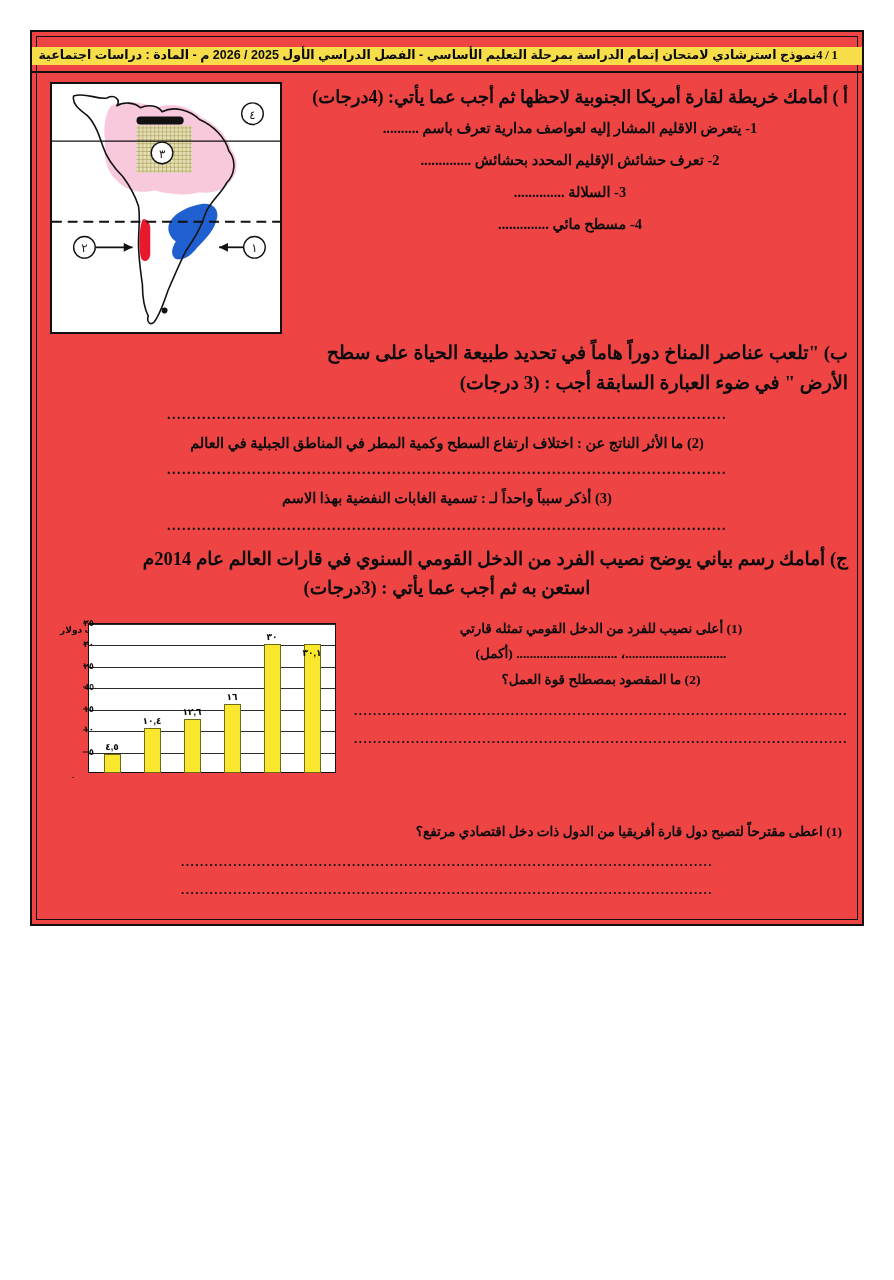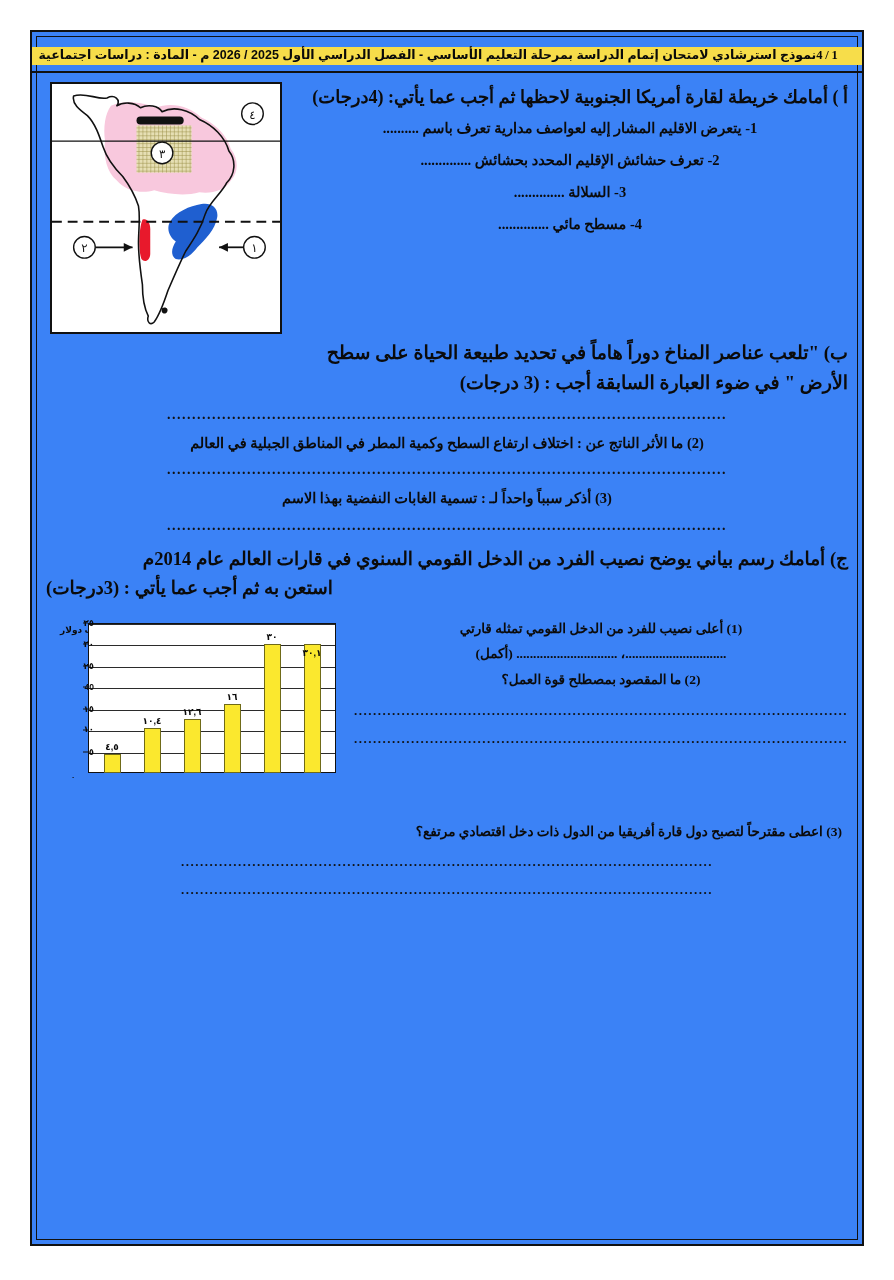--- a/index.html
+++ b/index.html
@@ -15,24 +15,24 @@
     position: relative;
     overflow: hidden;
   }
 
   
   .page-frame {
     position: absolute;
     left: 30px;
     top: 30px;
     width: 834px;
-    height: 1216px;
+    height: 896px;
     border: 2px solid #111;
     box-sizing: border-box;
-    background: #3b82f6;
+    background: #ef4444;
   }
   .page-inner {
     position: absolute;
     inset: 4px;
     border: 1px solid #111;
     box-sizing: border-box;
   }
 
   
   .header-band {
@@ -178,21 +178,21 @@
     font-weight: bold;
     font-size: 18.5px;
     line-height: 1.5;
     text-align: right;
     margin: 12px 0 0 0;
   }
   .c-lead2 {
     font-weight: bold;
     font-size: 18.5px;
     line-height: 1.5;
-    text-align: left;
+    text-align: center;
     margin: 2px 0 6px 0;
   }
 
   .row-c {
     display: flex;
     flex-direction: row;
     align-items: flex-start;
     gap: 8px;
   }
   .c-questions {
@@ -513,19 +513,19 @@
                 <div class="bar" style="height:129px;"></div>
               </div>
             </div>
 
             <div class="xzero">.</div>
 
           </div>
         </div>
       </div>
 
-      <div class="c-q right">(3)  اعطى مقترحاً لتصبح دول قارة أفريقيا من الدول ذات دخل اقتصادي مرتفع؟</div>
+      <div class="c-q right">(1)  اعطى مقترحاً لتصبح دول قارة أفريقيا من الدول ذات دخل اقتصادي مرتفع؟</div>
       <div class="dot-rule sm">................................................................................................................</div>
       <div class="dot-rule sm">................................................................................................................</div>
     </div>
 
   </div>
 </div>
 
 </body></html>

